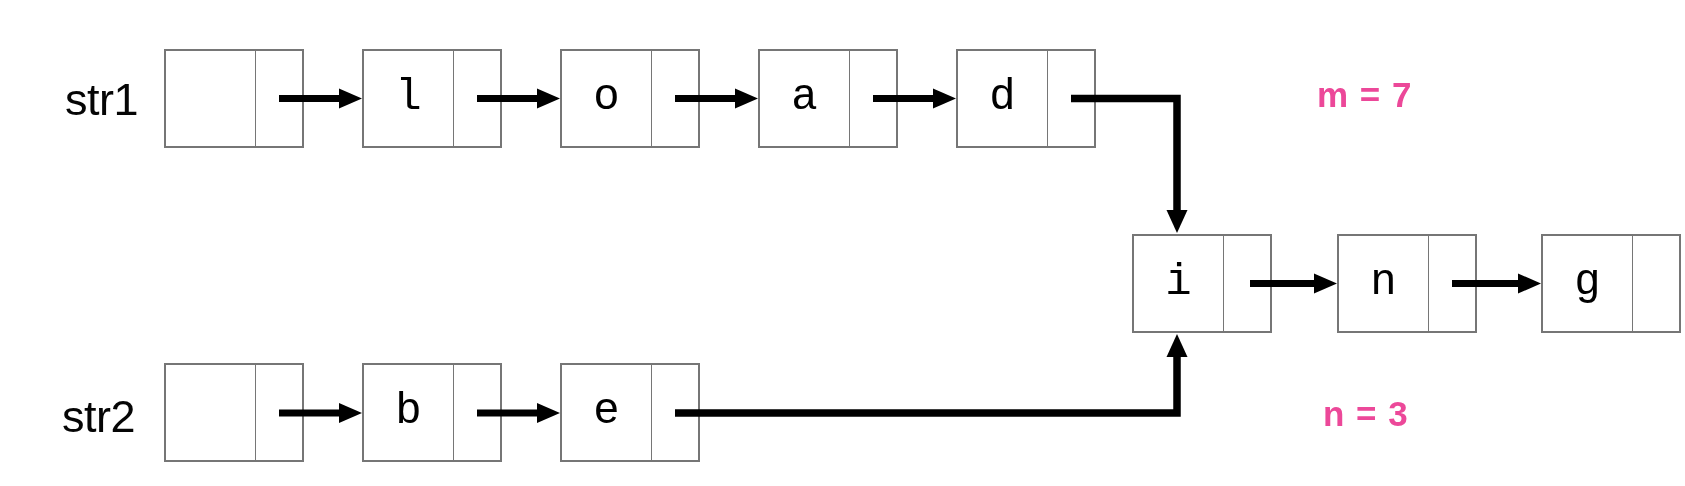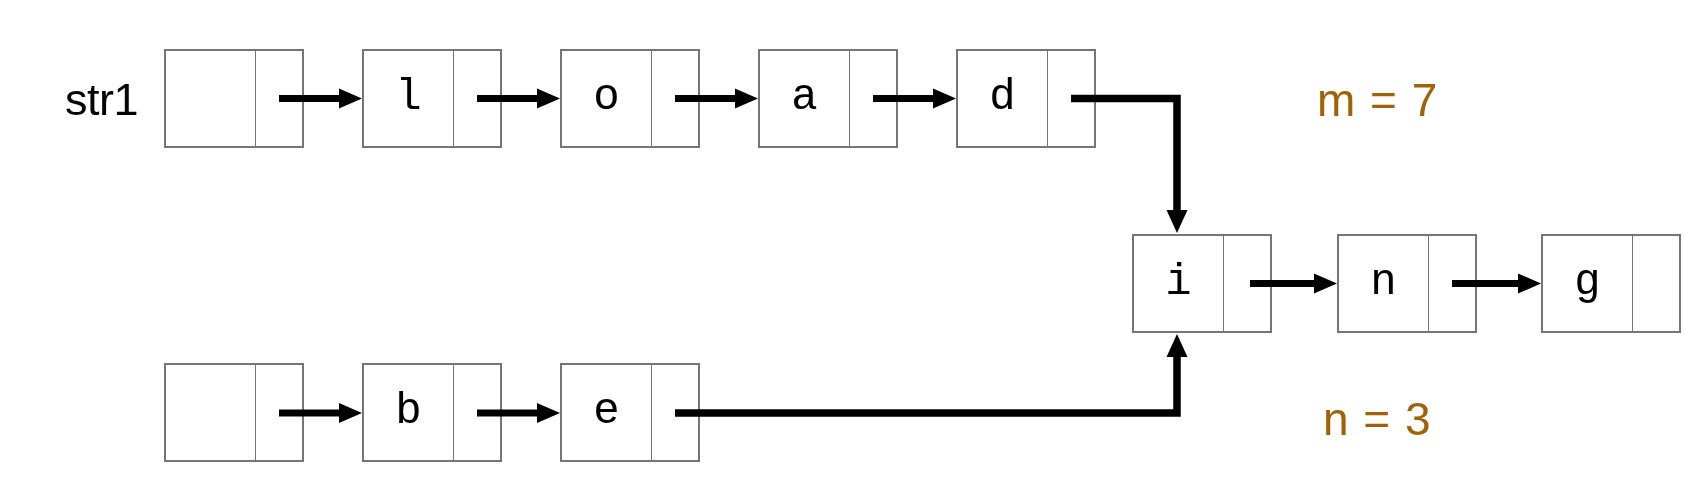--- a/index.html
+++ b/index.html
@@ -39,38 +39,39 @@
   .side-label{
     position:absolute;
     font-size:45px;
     color:#050505;
     line-height:1;
     font-weight:400;
     letter-spacing:-0.5px;
   }
   .annot-label{
     position:absolute;
-    font-size:46px;
-    color:#a16207;
+    font-size:35px;
+    color:#ec4899;
     line-height:1;
-    font-weight:400;
+    font-weight:700;
     letter-spacing:1px;
   }
   #arrow-layer{
     position:absolute;left:0;top:0;
     pointer-events:none;
   }
   #arrow-layer *{stroke-linejoin:miter;}
 </style>
 </head>
 <body>
 
 <div id="canvas">
 
   <div class="side-label" style="left:41px;top:77px">str1</div>
+  <div class="side-label" style="left:38px;top:394px">str2</div>
 
   <div class="annot-label" style="left:1293px;top:77px">m = 7</div>
   <div class="annot-label" style="left:1299px;top:396px">n = 3</div>
 
   <div class="node" style="left:140px;top:49px">
     <div class="cell-data">
         <span class="node-char"></span>
       </div>
     <div class="cell-ptr"></div>
   </div>

